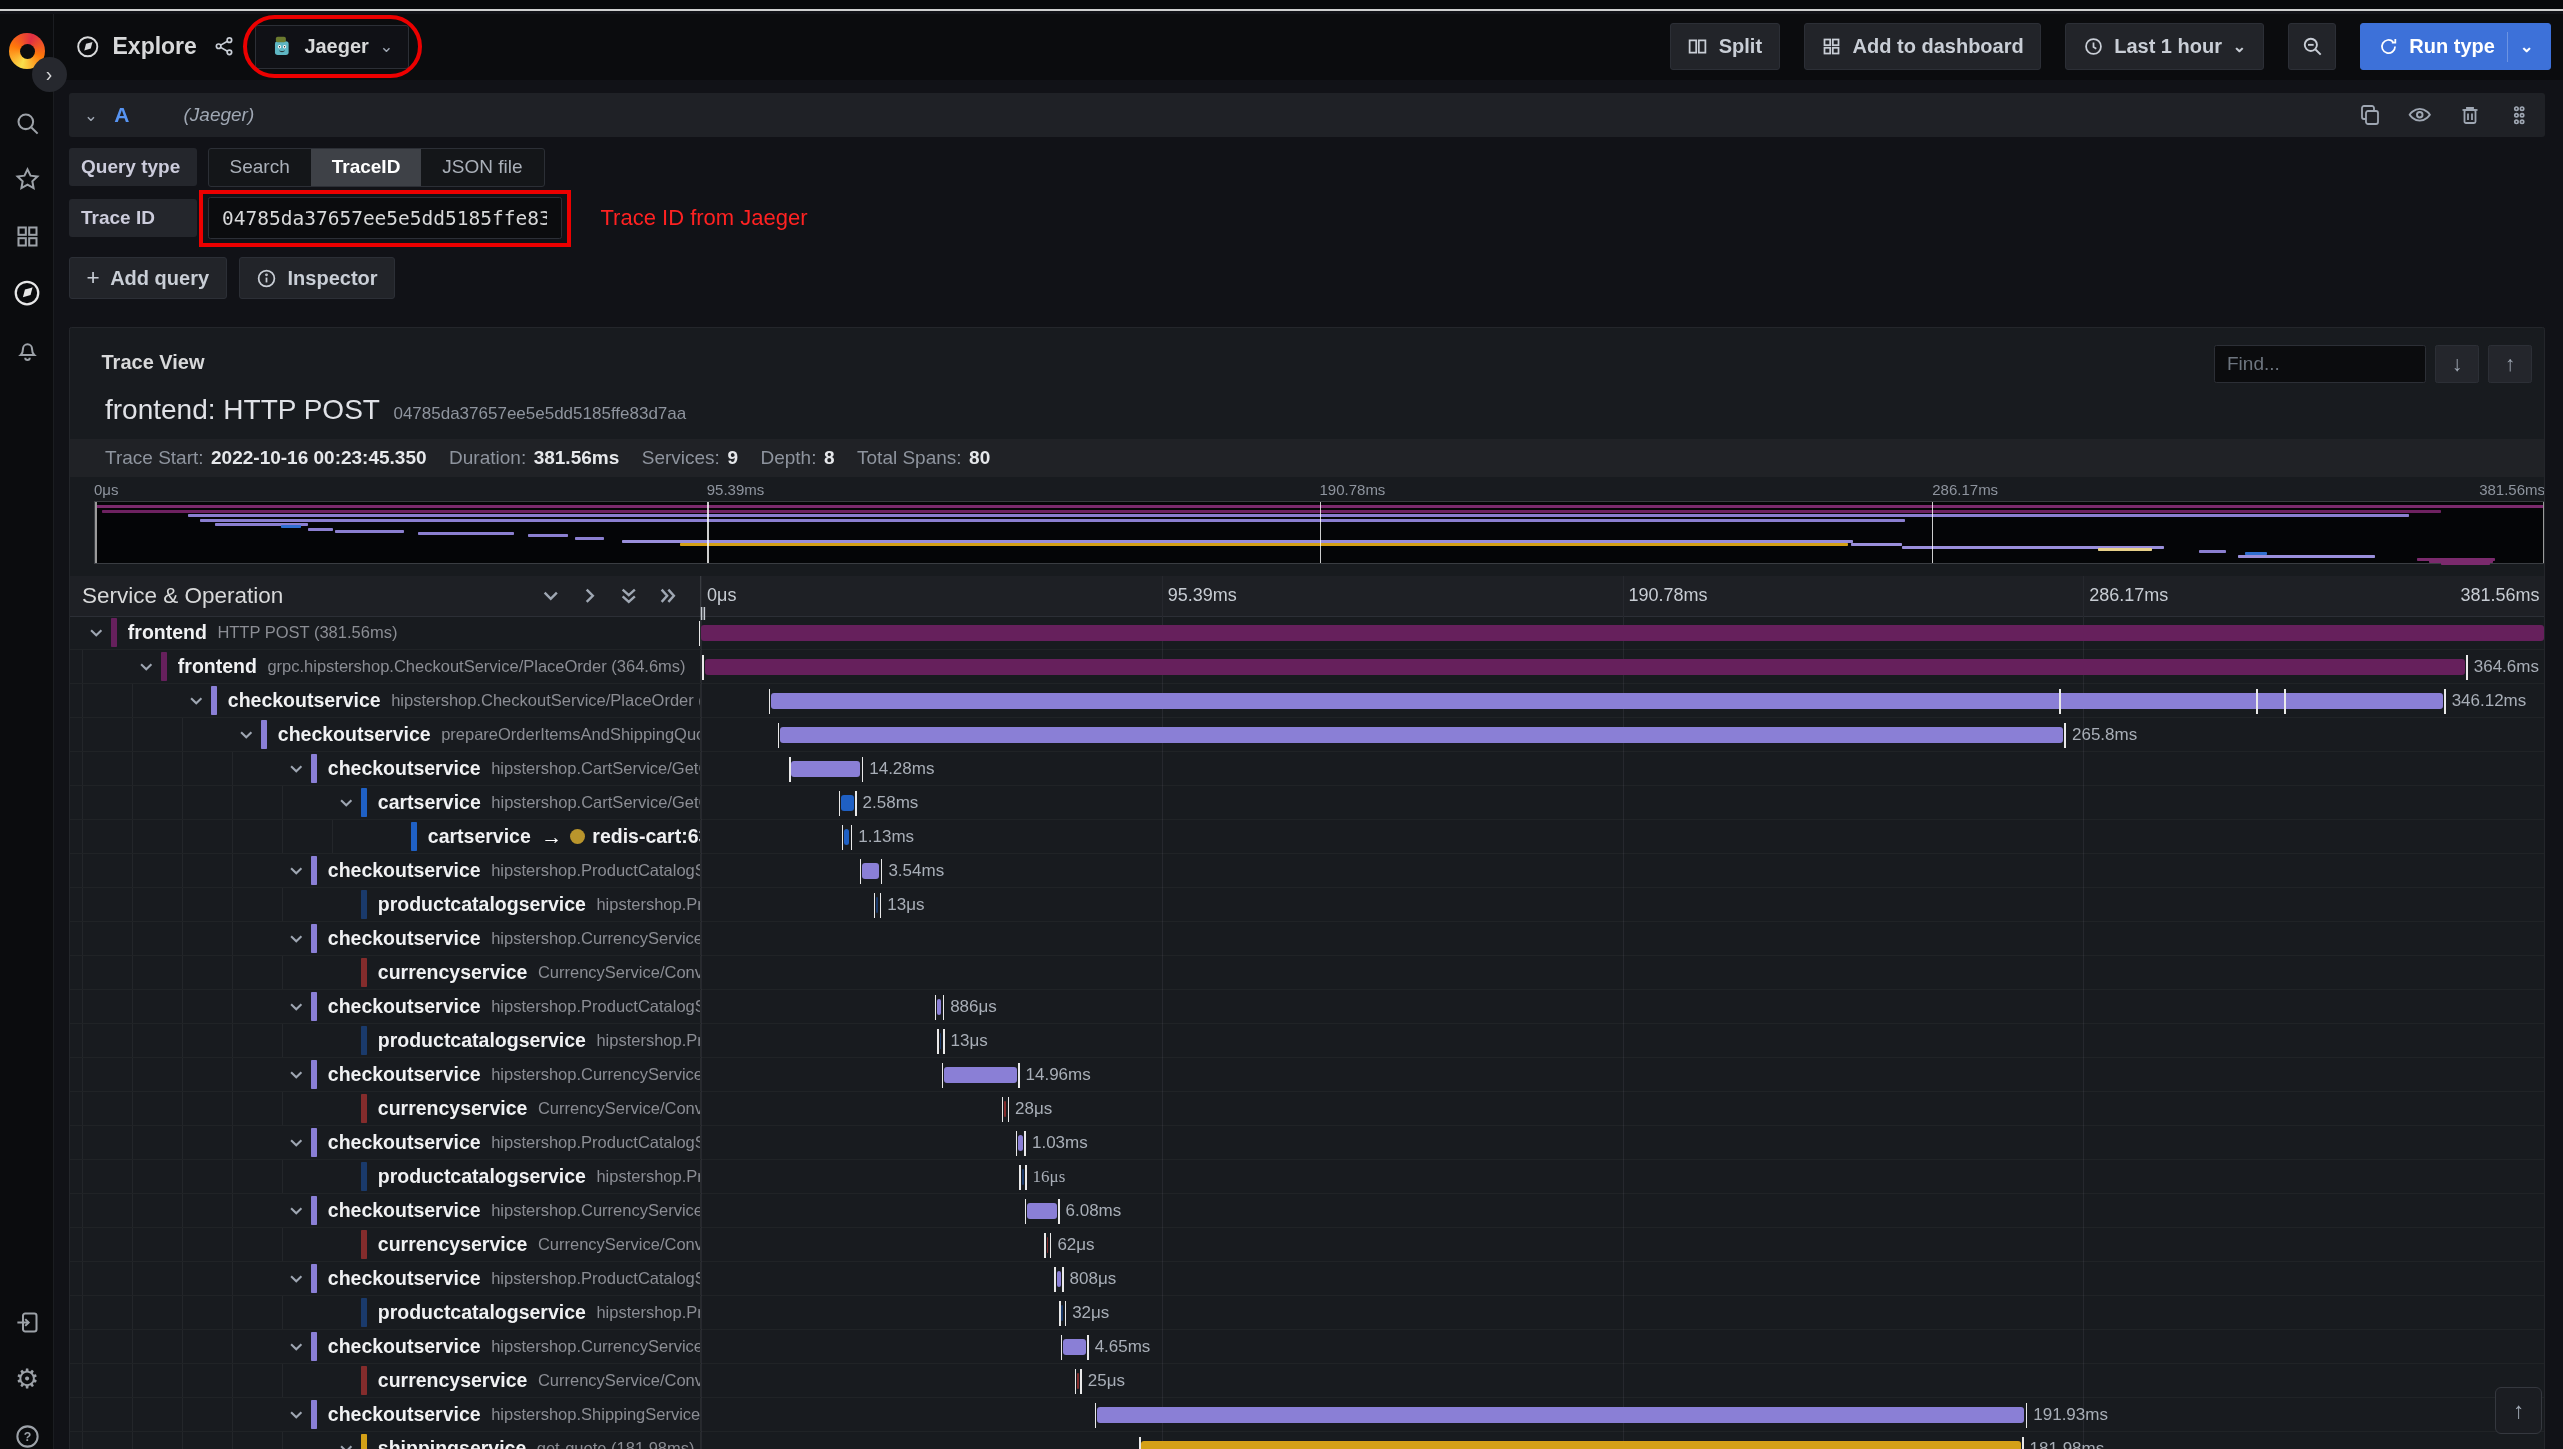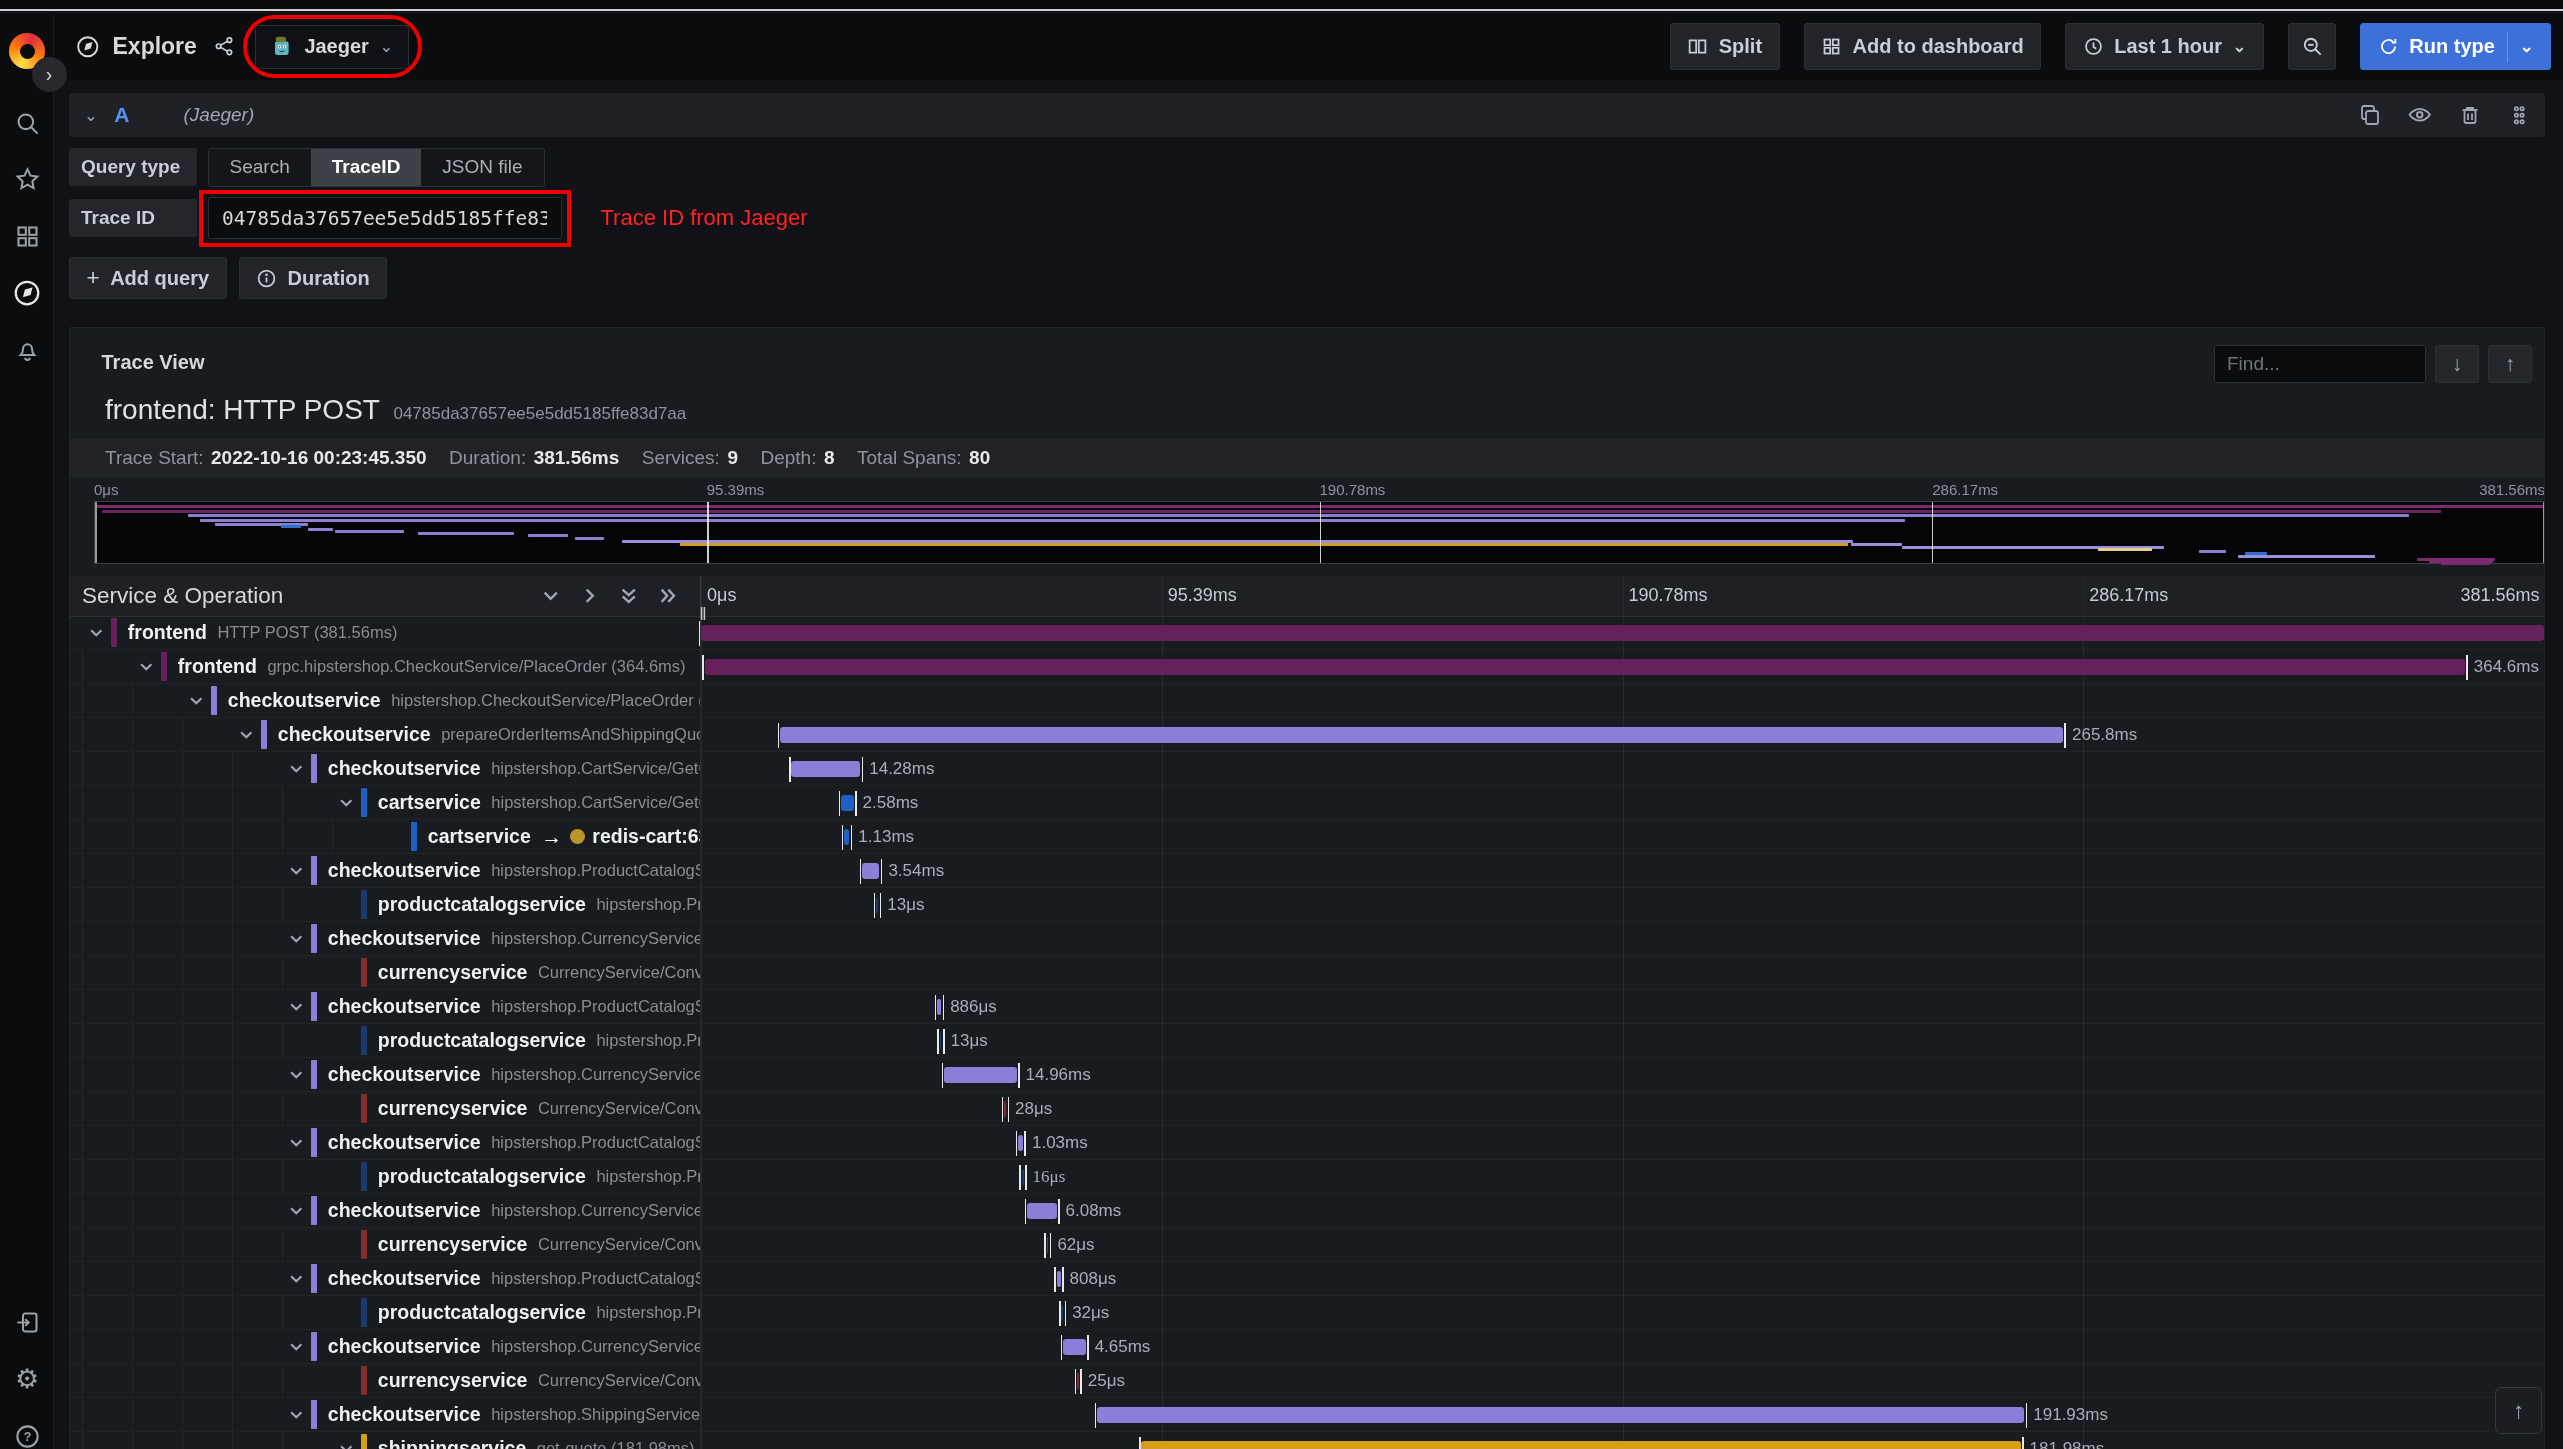--- a/index.html
+++ b/index.html
@@ -301,21 +301,21 @@
       <button class="btn">
         <span style="font-size:22.5px;font-weight:normal">+</span>
         <span>Add query</span>
       </button>
       <button class="btn">
         <svg width="21" height="21" viewBox="0 0 24 24" stroke="#c9ced6" fill="none" stroke-width="2">
             <circle cx="12" cy="12" r="9"></circle>
             <line x1="12" y1="11" x2="12" y2="16.5"></line>
             <circle cx="12" cy="7.8" r="0.6" fill="#c9ced6"></circle>
           </svg>
-        <span>Duration</span>
+        <span>Inspector</span>
       </button>
     </div>
   </div>
 
   <div class="panel">
     <div class="panel-title">Trace View</div>
     <div class="find-group">
       <input class="find-input" placeholder="Find..." style="">
       <div class="find-btn">↓</div>
       <div class="find-btn">↑</div>
@@ -467,20 +467,29 @@
             <span class="guide"></span>
             <span class="chev-slot">
               <svg width="16.5" height="16.5" viewBox="0 0 16 16" fill="none" stroke="#9fa7b3" stroke-width="2">
                 <polyline points="3,6 8,11 13,6"></polyline>
               </svg>
             </span>
             <span class="cbar" style="background: rgb(138, 127, 214);"></span>
             <span class="svc">checkoutservice</span>
             <span class="op">hipstershop.CheckoutService/PlaceOrder (346.12ms)</span>
           </div>
+          <div class="s-tl">
+            <div class="bar" style="left: 3.8%; width: 90.7%; background: rgb(138, 127, 214);"></div>
+            <div class="cap" style="left: calc(3.8% - 2.3px);"></div>
+            <div class="cap" style="left: calc(94.5% + 1.5px);"></div>
+            <div class="mark" style="left: 73.7%;"></div>
+            <div class="mark" style="left: 84.4%;"></div>
+            <div class="mark" style="left: 85.9%;"></div>
+            <span class="dur" style="left: calc(94.5% + 9px);">346.12ms</span>
+          </div>
         </div>
         <div class="span-row">
           <div class="s-name">
             <span class="guide"></span>
             <span class="guide"></span>
             <span class="guide"></span>
             <span class="chev-slot">
               <svg width="16.5" height="16.5" viewBox="0 0 16 16" fill="none" stroke="#9fa7b3" stroke-width="2">
                 <polyline points="3,6 8,11 13,6"></polyline>
               </svg>

